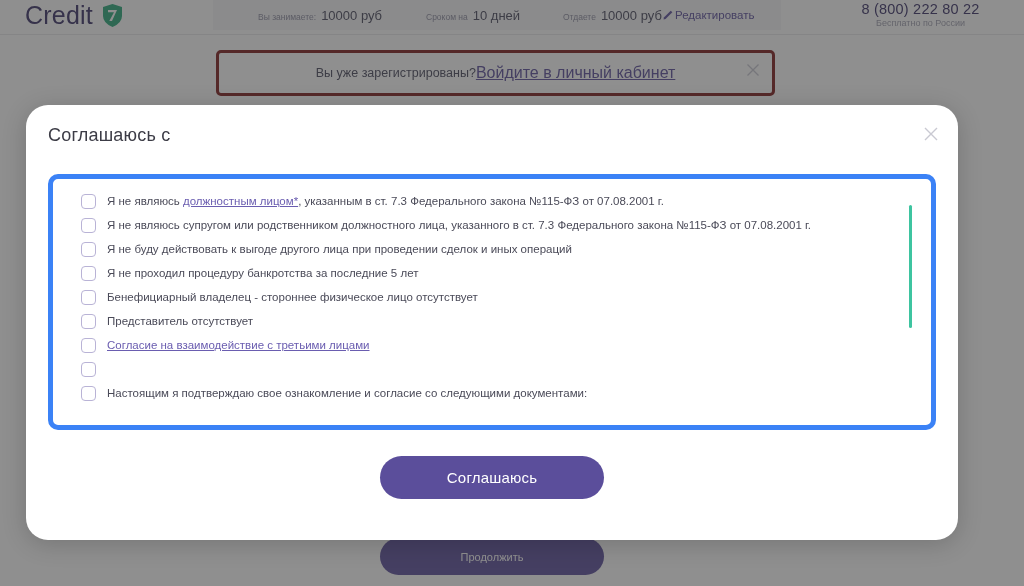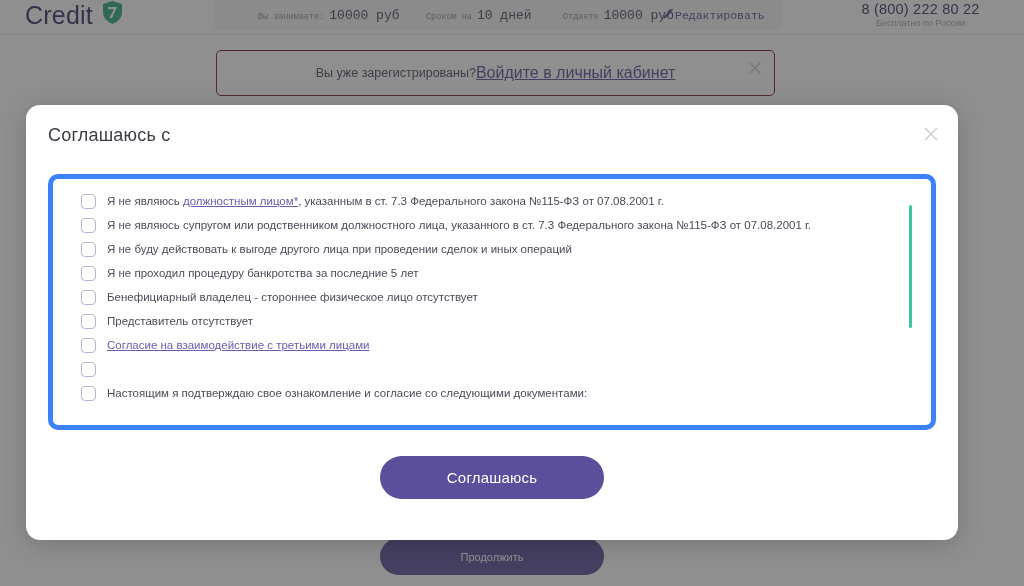--- a/index.html
+++ b/index.html
@@ -19,34 +19,34 @@
     position: absolute; left: 0; top: 0; width: 1024px; height: 34px;
     background: #ffffff; display: flex; align-items: center;
   }
   .header-rule {
     position: absolute; left: 0; top: 34px; width: 1024px; height: 1px;
     background: #e8e8ec;
   }
 
   .logo-wrap {
     position: absolute; left: 25px; top: 1px;
-    display: flex; gap: 8px;
+    display: flex; align-items: center; gap: 8px;
   }
   .logo-text {
     font-size: 25px; color: #3b3268; letter-spacing: .2px;
     font-family: "Liberation Sans", sans-serif;
   }
   .logo-mark {
     position: relative; width: 19px; height: 23px; margin-left: 2px;
     display: inline-block;
   }
 
   .calc-strip {
     position: absolute; left: 213px; top: 0; width: 568px; height: 30px;
-    background: #f6f6f9; display: flex; align-items: center; font-family: Liberation Mono, monospace;
+    background: #f6f6f9; display: flex; align-items: center;
   }
   .calc-cell {
     display: flex; align-items: baseline; gap: 5px; white-space: nowrap;
   }
   .calc-cell.c1 { position: absolute; left: 45px; }
   .calc-cell.c2 { position: absolute; left: 213px; }
   .calc-cell.c3 { position: absolute; left: 350px; }
   .calc-label { font-size: 8.5px; color: #8d8da0; }
   .calc-value { font-size: 13px; color: #4a4a5e; }
   .calc-edit {
@@ -60,21 +60,21 @@
   .phone-number { font-size: 14.5px; color: #3b3268; letter-spacing: .2px; }
   .phone-sub { font-size: 9px; color: #a0a0b0; margin-top: 1px; }
 
   .content-col {
     position: absolute; left: 213px; top: 35px; width: 568px; height: 551px;
     background: #ffffff;
   }
 
   .notice {
     position: absolute; left: 216px; top: 50px; width: 559px; height: 46px;
-    background: #ffffff; border: 1px solid #7f1d1d; border-radius: 5px;
+    background: #ffffff; border: 3px solid #7f1d1d; border-radius: 5px;
     display: flex; align-items: center; justify-content: center;
   }
   .notice-text { font-size: 12.5px; color: #4a4a5e; }
   .notice-link { color: #5b4e9b; text-decoration: underline; cursor: pointer; }
   .notice-close {
     position: absolute; right: 11px; top: 9px; width: 16px; height: 16px;
     cursor: pointer; color: #c7c7d2;
   }
 
   .continue-btn {
@@ -85,21 +85,21 @@
   }
 
   
   .overlay {
     position: absolute; inset: 0; background: rgba(51,51,51,0.55);
   }
 
   
   .modal {
     position: absolute; left: 26px; top: 105px; width: 932px; height: 435px;
-    background: #ffffff; border-radius: 14px;
+    background: #ffffff; border-radius: 22px;
     box-shadow: 0 4px 24px rgba(0,0,0,.18);
   }
   .modal-title {
     position: absolute; left: 22px; top: 20px;
     font-size: 18px; color: #3c3c46; letter-spacing: .2px;
   }
   .modal-close {
     position: absolute; right: 18px; top: 20px; width: 18px; height: 18px;
     cursor: pointer; color: #c9c9d2;
   }

